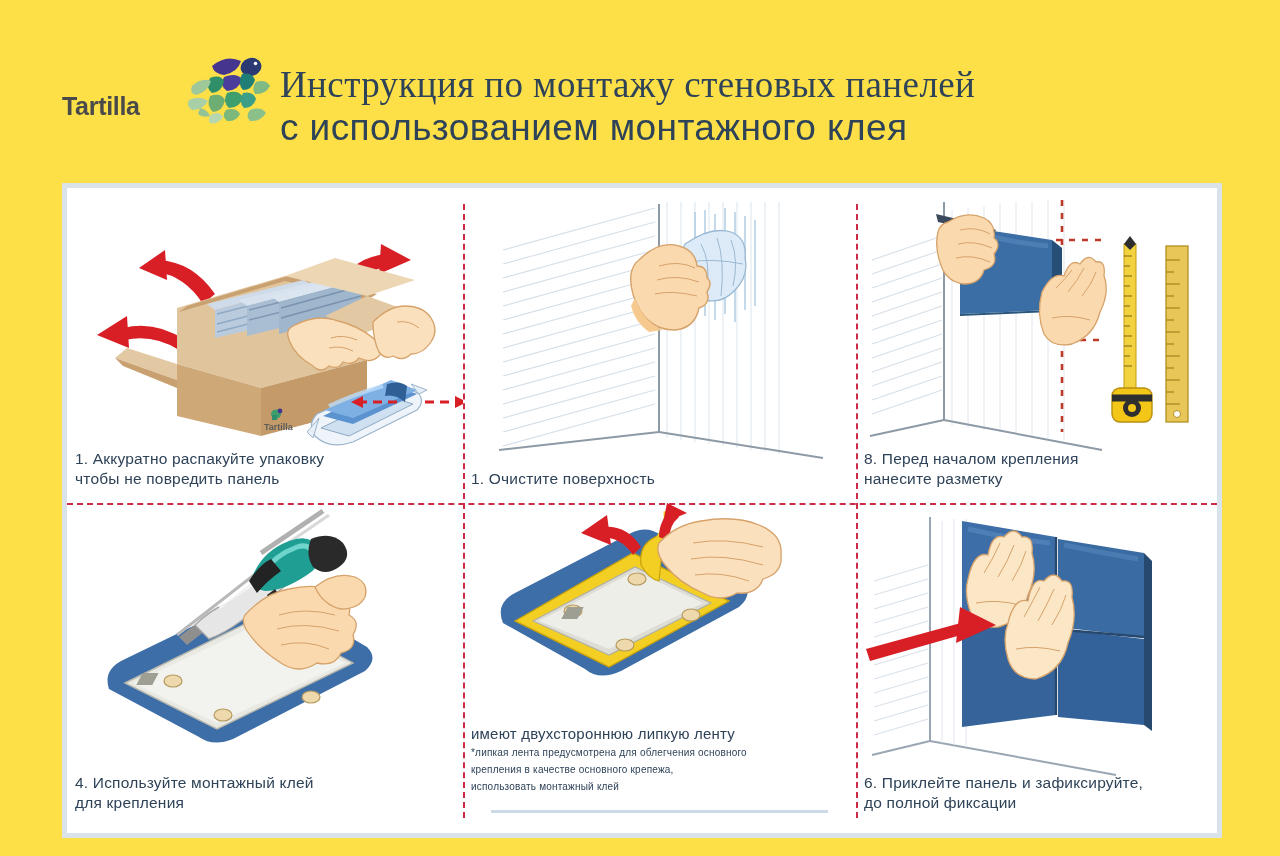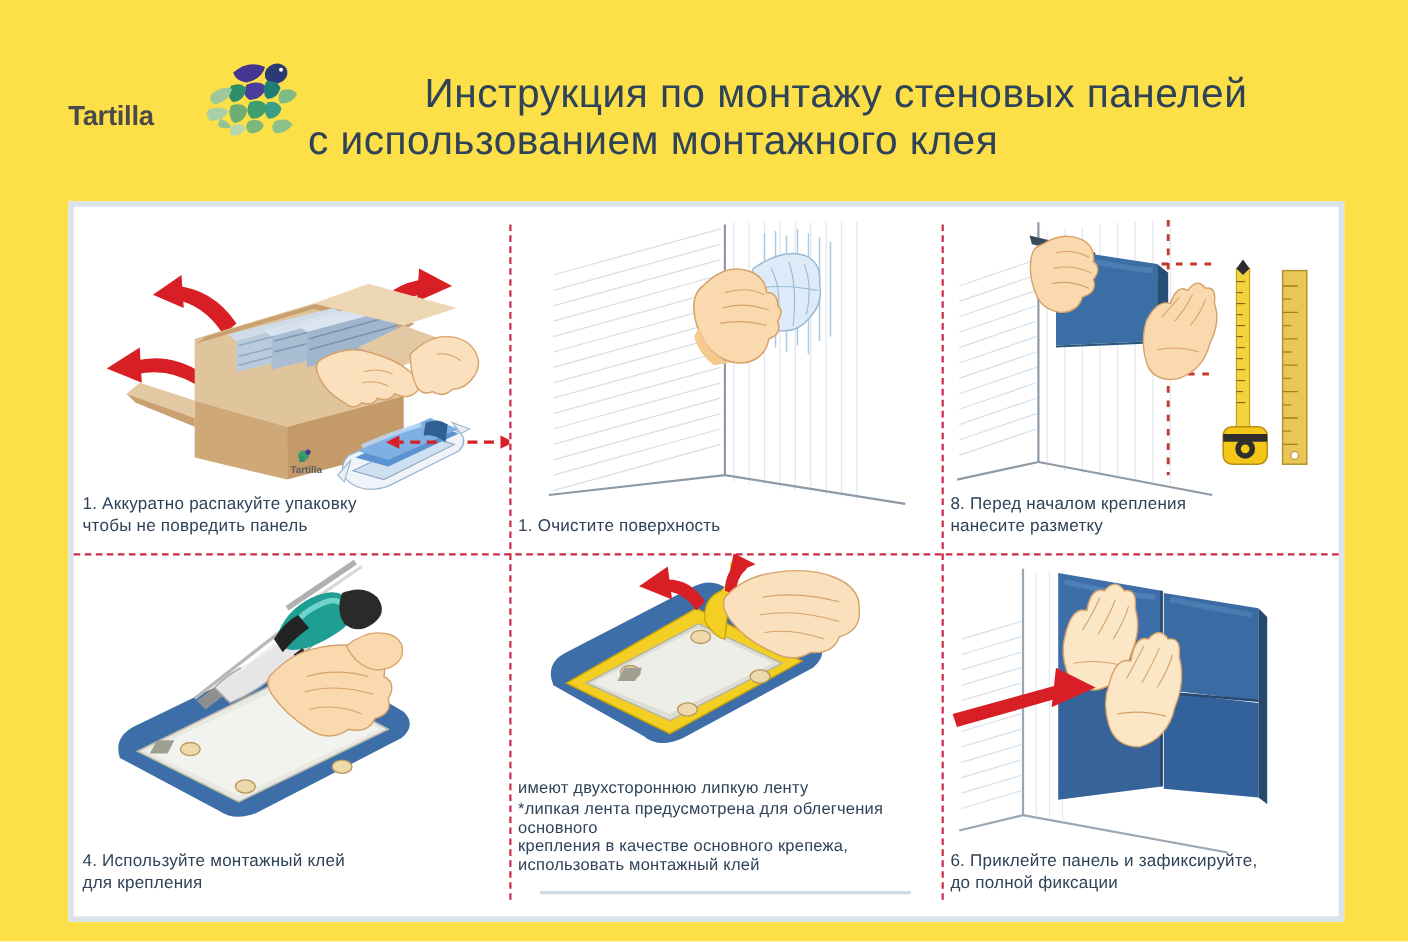--- a/index.html
+++ b/index.html
@@ -14,21 +14,21 @@
   
   .header { position:absolute; left:0; top:0; width:1280px; height:183px; }
   .brand { position:absolute; left:62px; top:92px; width:130px; text-align:left; }
   .brand-text { font-size:25px; font-weight:bold; color:#4a4a4a; letter-spacing:-0.3px; }
   .logo { position:absolute; left:186px; top:48px; width:86px; height:82px; }
 
   .title-wrap { position:absolute; left:280px; top:63px; width:960px; }
   .title-line { font-size:37px; color:#2e4258; letter-spacing:0.4px;
                 line-height:43px; text-align:center; white-space:nowrap;
                 font-weight:400; }
-  .title-line.l1 { text-align:center; }
+  .title-line.l1 { text-align:left;font-family:Liberation Serif, serif; }
   .title-line.l2 { text-align:left; }
 
   
   .frame { position:absolute; left:62px; top:183px; width:1160px; height:655px;
            border:5px solid #dbe3ea; background:#ffffff; }
   .frame-inner { position:absolute; inset:0; }
 
   
   .div-h { position:absolute; left:0px; top:315px; width:1150px; height:0;
            border-top:2px dashed #cc2b47; }
@@ -43,21 +43,21 @@
            grid-template-rows: 315px 340px; }
   .cell { position:relative; overflow:hidden; }
 
   .art { position:absolute; left:0; top:0; right:0; bottom:0; }
   .caption { position:absolute; left:8px; right:8px; text-align:left;
              color:#2e4258; font-size:15.5px; line-height:20px; letter-spacing:0.2px; }
   .caption .ln { display:block; }
   .cap-r1 { bottom:14px; }
   .cap-r2 { bottom:30px; }
   .cap5 { bottom:48px; }
-  .cap5 .small { font-size:15px; line-height:17px; display:block; }
+  .cap5 .small { font-size:10px; line-height:17px; display:block; }
   .cap5 .big { font-size:15px; line-height:20px; display:block; }
   .underline5 { position:absolute; left:28px; right:28px; bottom:30px;
                 height:3px; background:#ccd9e6; }
 
   svg { display:block; overflow:visible; }
 </style>
 </head>
 <body>
 
 <div id="page">

